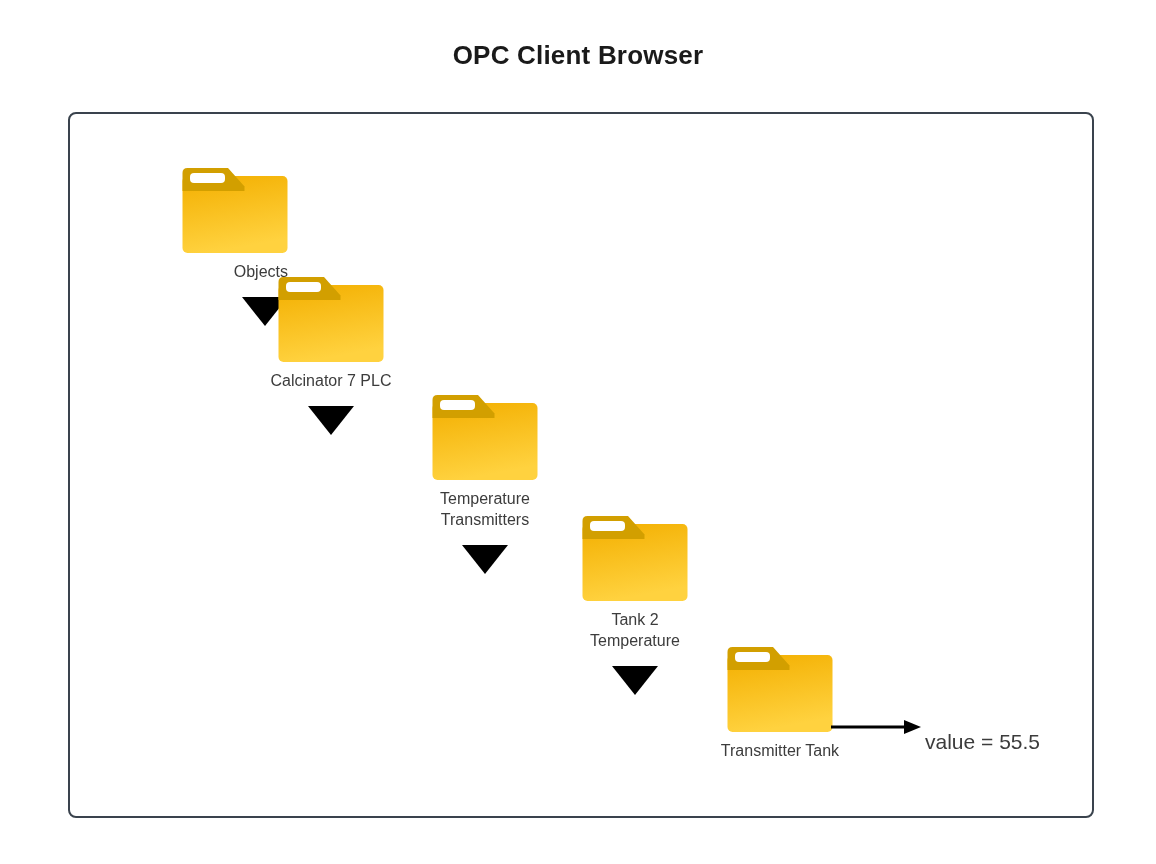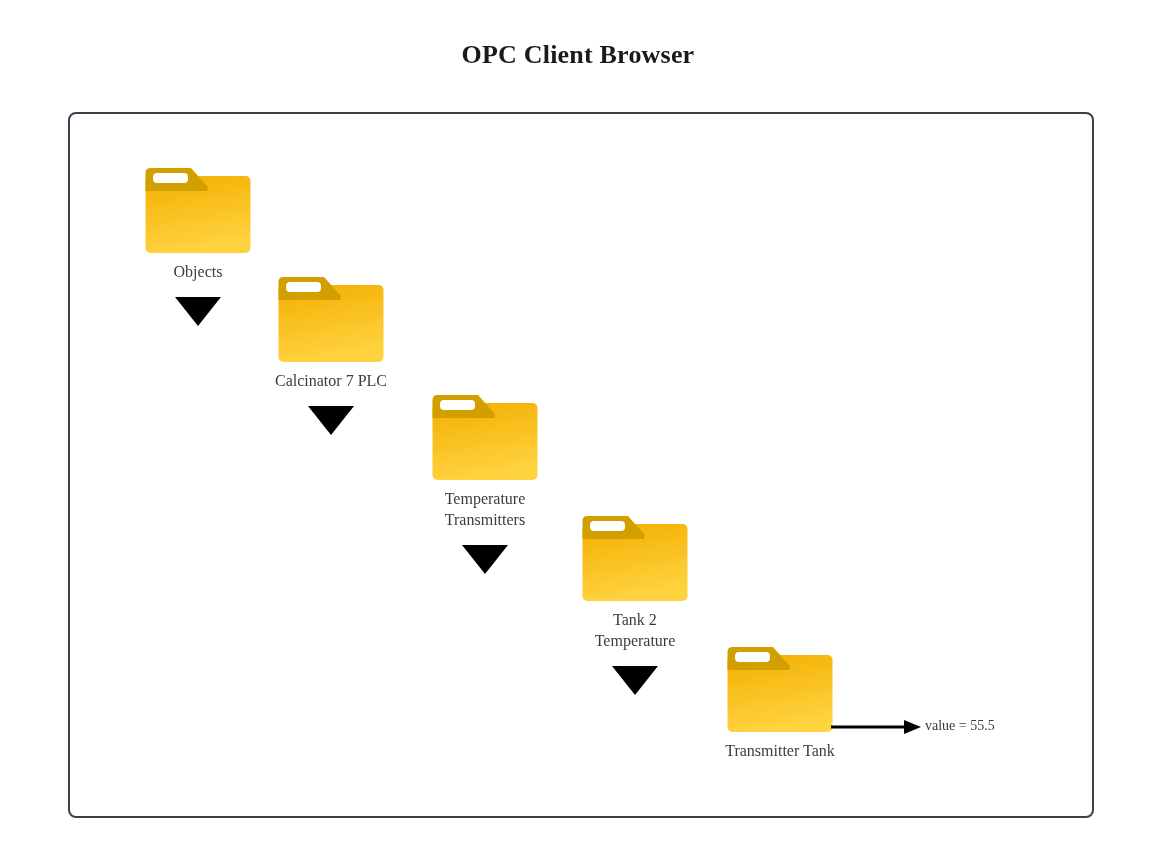--- a/index.html
+++ b/index.html
@@ -12,21 +12,21 @@
     --arrow_black: #000000;
     --page_bg: #FFFFFF;
   }
   * { margin: 0; padding: 0; box-sizing: border-box; }
   html, body {
     width: 1156px; height: 864px;
     background: var(--page_bg);
     font-family: "Liberation Sans", sans-serif;
     overflow: hidden;
   }
-  .stage { position: relative; width: 1156px; height: 660px; font-family: Liberation Serif, serif; }
+  .stage { position: relative; width: 1156px; height: 660px; }
 
   .diagram-title {
     position: absolute;
     left: 0; right: 0; top: 40px;
     text-align: center;
     font-size: 26px;
     font-weight: bold;
     color: var(--title_text);
     letter-spacing: 0.2px;
   }
@@ -40,21 +40,21 @@
     background: transparent;
   }
 
   .tree-node {
     position: absolute;
     width: 180px;
     display: flex;
     flex-direction: column;
     align-items: center;
   }
-  .n1 { left: 108px; top: 165px; }
+  .n1 { left: 108px; top: 165px; align-items: flex-end; }
   .n2 { left: 241px; top: 274px; }
   .n3 { left: 395px; top: 392px; }
   .n4 { left: 545px; top: 513px; }
   .n5 { left: 690px; top: 644px; }
 
   .folder-icon { display: block; width: 106px; height: 88px; }
 
   .node-label {
     margin-top: 8px;
     font-size: 16px;
@@ -72,22 +72,22 @@
     border-top: 29px solid var(--arrow_black);
   }
 
   .value-arrow {
     position: absolute;
     left: 831px; top: 718px;
     width: 92px; height: 18px;
   }
   .value-label {
     position: absolute;
-    left: 925px; top: 714px;
-    font-size: 14px;
+    left: 925px; top: 730px;
+    font-size: 21px;
     line-height: 24px;
     color: var(--label_text);
     white-space: nowrap;
   }
 
   
   .grad-stop-top    { stop-color: var(--folder_body_top); }
   .grad-stop-bottom { stop-color: var(--folder_body_bottom); }
   .folder-body { fill: url(#folderGrad); }
   .folder-tab  { fill: var(--folder_tab); }

